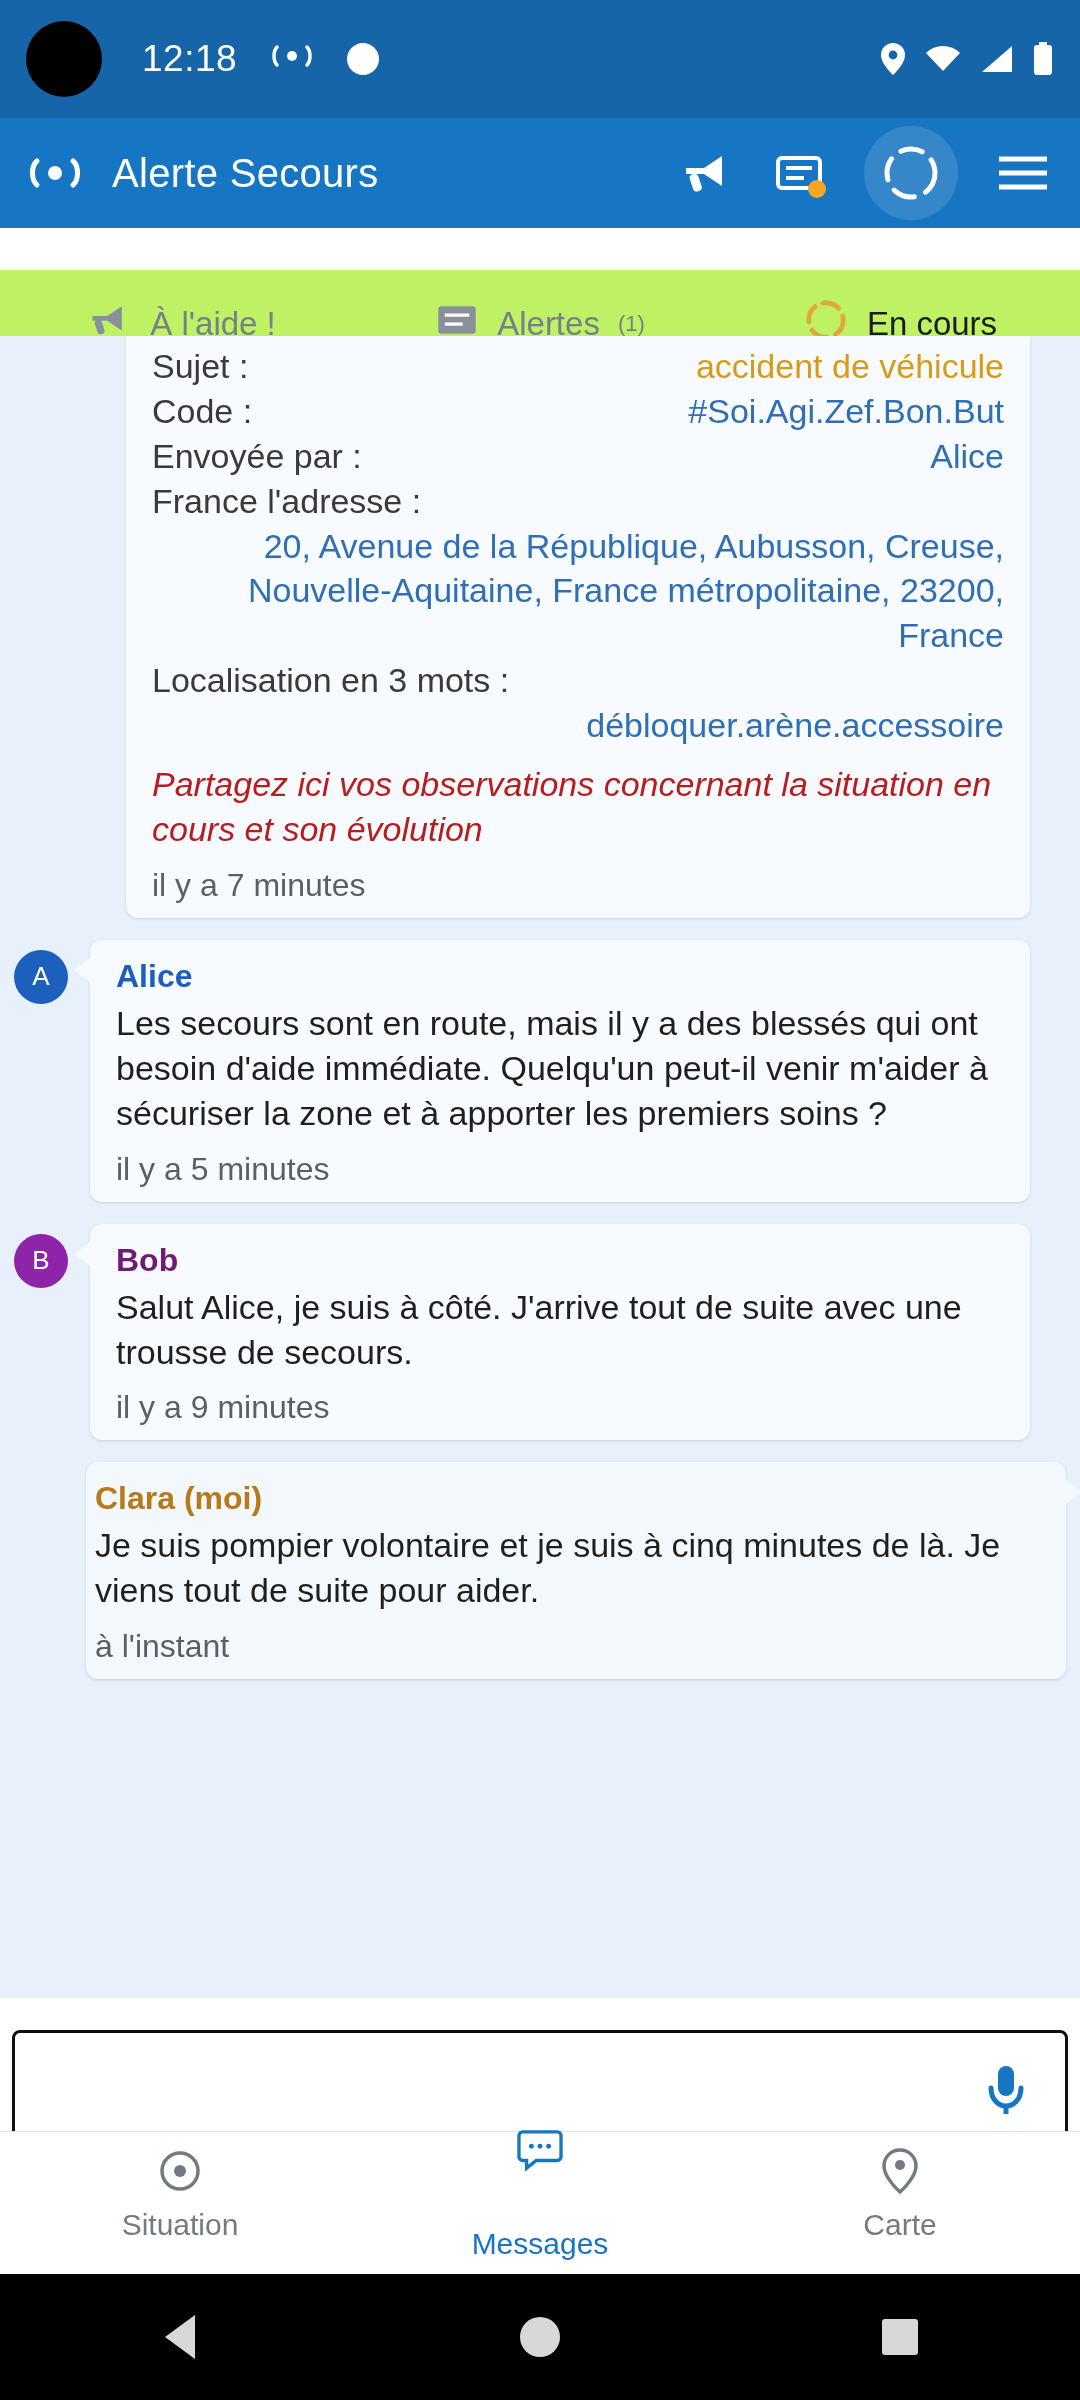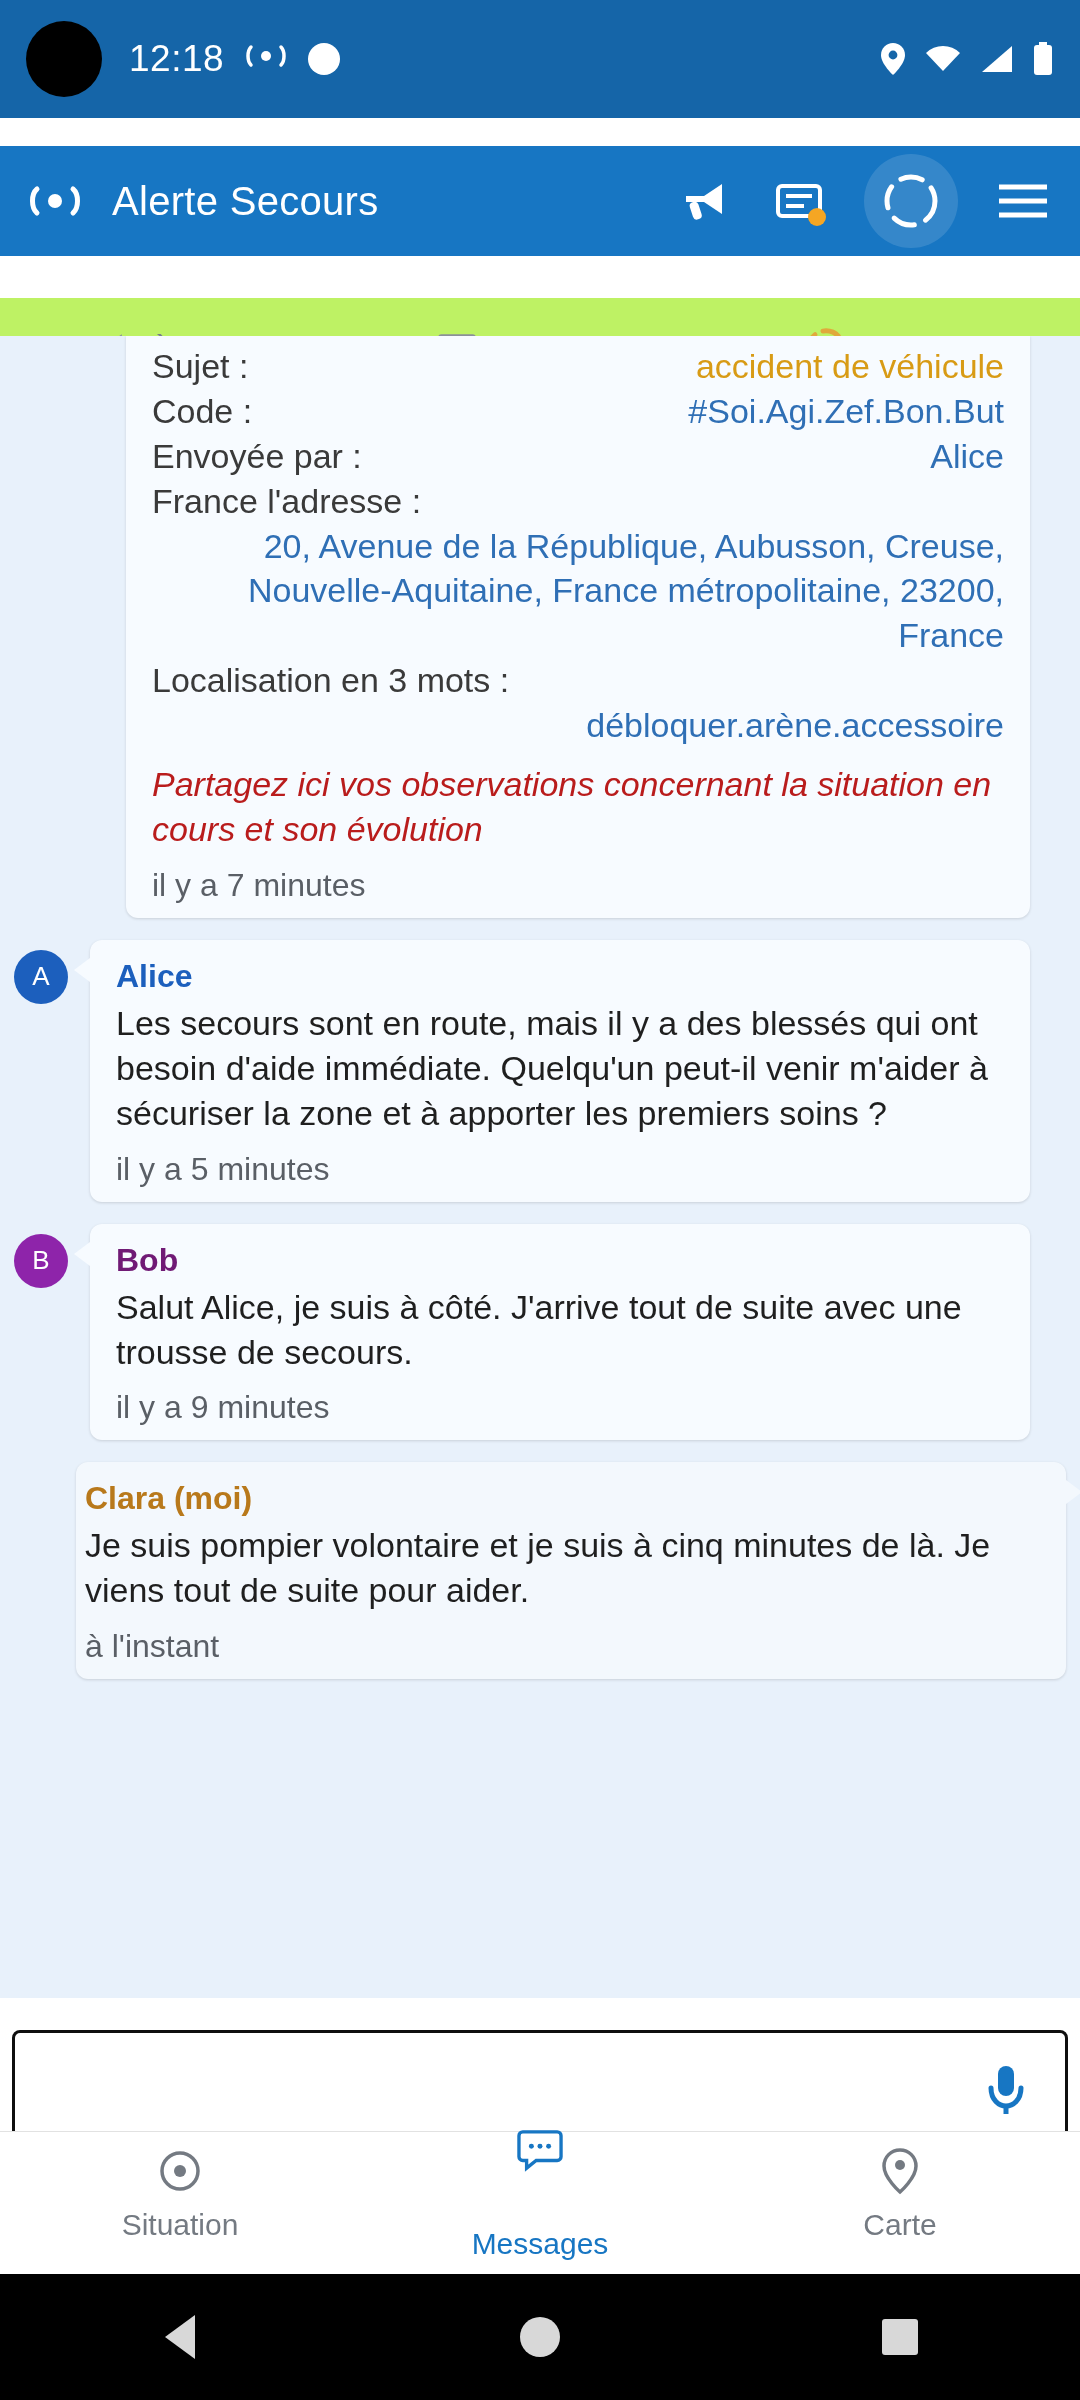--- a/index.html
+++ b/index.html
@@ -14,41 +14,40 @@
 
   
   .status-bar {
     height: 118px;
     background: #1565a8;
     display: flex;
     align-items: center;
     padding: 0 26px;
     color: #ffffff;
   }
-  .status-left { display: flex; align-items: center; gap: 21px; }
+  .status-left { display: flex; align-items: center; gap: 34px; }
   .camera-dot {
     width: 76px; height: 76px; border-radius: 50%;
     background: #000000;
     margin-right: 6px;
   }
   .status-time { font-size: 37px; letter-spacing: .5px; }
   .status-icon-small { font-size: 30px; }
   .white-circle { width: 32px; height: 32px; border-radius: 50%; background: #fff; }
   .status-right { margin-left: auto; display: flex; align-items: center; gap: 18px; }
   .status-right svg { display: block; }
 
   
   .app-bar {
     height: 110px;
     background: #1776c3;
     display: flex;
     align-items: center;
     padding: 0 28px;
     color: #fff;
-    margin-top: 28px;
   }
   .app-logo { margin-right: 30px; display:flex; align-items:center; }
   .app-title { font-size: 40px; font-weight: 400; letter-spacing: .3px; }
   .app-actions { margin-left: auto; display: flex; align-items: center; gap: 36px; }
   .icon-btn { position: relative; display: flex; align-items: center; justify-content: center; width: 58px; height: 58px; }
   .badge-dot {
     position: absolute; right: 2px; bottom: 4px;
     width: 18px; height: 18px; border-radius: 50%;
     background: #f5a623;
   }
@@ -170,21 +169,21 @@
     border-color: transparent #f7fbff transparent transparent;
   }
   .sender { font-size: 32px; font-weight: bold; margin-bottom: 6px; }
   .sender.alice { color: #1c5fbd; }
   .sender.bob { color: #701a75; }
   .sender.me { color: #b8791b; }
   .msg-text { font-size: 34px; color: #1f1f1f; line-height: 1.33; }
 
   .msg-row.mine { margin-left: 60px; margin-right: 0; }
   .msg-row.mine .msg-bubble {
-    margin-left: 2px;
+    margin-left: 12px;
     margin-right: 0;
     background: #f3f8fd;
     padding-left: 9px;
   }
   .msg-row.mine .msg-bubble::before {
     left: auto; right: -16px;
     border-width: 12px 0 12px 16px;
     border-color: transparent transparent transparent #f3f8fd;
   }
 

